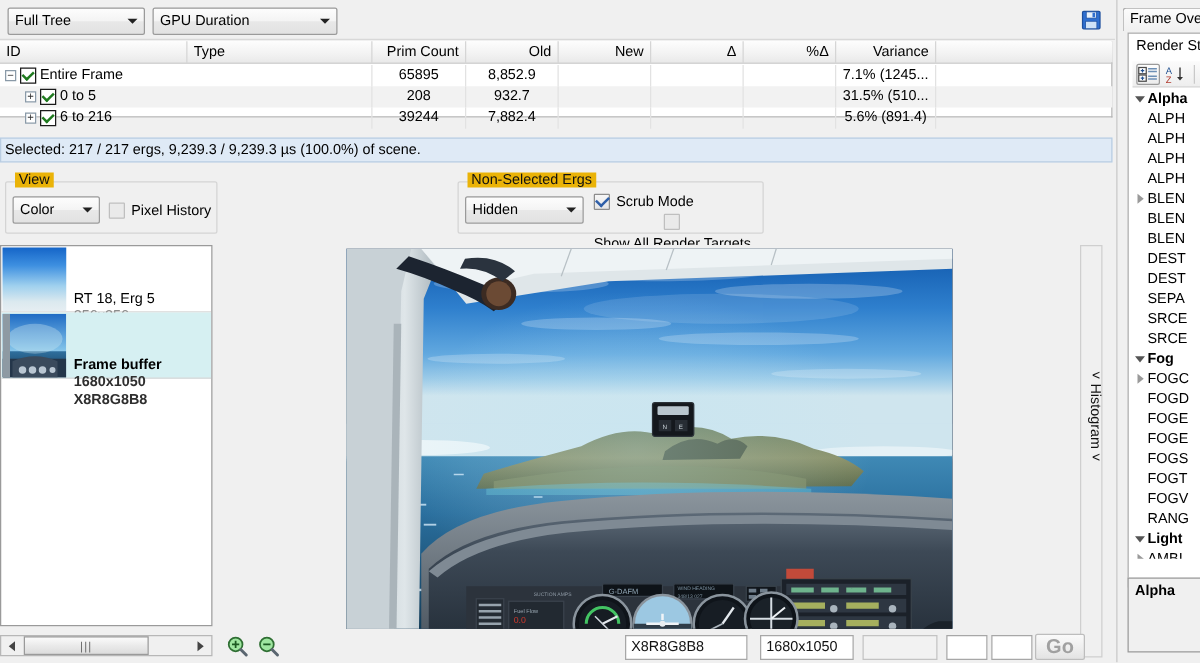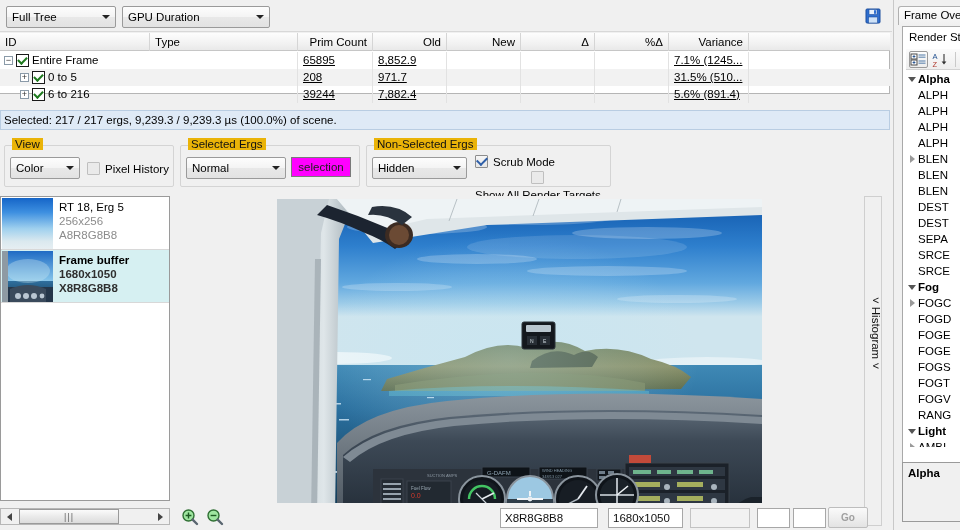--- a/index.html
+++ b/index.html
@@ -69,21 +69,21 @@
   #thead { position:absolute; left:0; top:0; width:890px; height:18px;
     background:linear-gradient(to bottom,#fdfdfd,#f2f2f2 60%,#e9e9e9);
     border-bottom:1px solid #c6c6c6; }
   .th { position:absolute; top:0; height:18px; line-height:18px; font-size:11.5px;
         border-right:1px solid #d5d5d5; padding:0 5px; white-space:nowrap; cursor:default;}
   .th.r { text-align:right; }
   .trow { position:absolute; left:0; width:890px; height:17px; line-height:17px; font-size:11.5px;}
   .trow.alt { background:#f2f2f2; }
   .tcell { position:absolute; top:0; height:17px; line-height:17px;
            border-right:1px solid #e2e2e2; padding:0 5px; white-space:nowrap; overflow:hidden;}
-  .tcell.r { text-align:left;text-decoration:underline; }
+  .tcell.r { text-align:center; }
   .idcell { position:absolute; top:0; height:17px; display:flex; align-items:center; gap:3px;}
   .expander { width:9px;height:9px;border:1px solid #8a9aa8;background:#fff;
               font-size:9px;line-height:7px;text-align:center;color:#333;
               font-family:"Liberation Sans",sans-serif; cursor:default;}
   .tickbox { width:13px;height:13px;border:1px solid #1a1a1a;background:#fff;
              display:flex;align-items:center;justify-content:center;}
   .tickbox::after{content:""; width:7px;height:4px;
     border-left:2px solid #1f7a1f;border-bottom:2px solid #1f7a1f;
     transform:rotate(-45deg) translate(1px,-1px);}
 
@@ -91,21 +91,21 @@
   #statusbar { position:absolute; left:0; top:110px; width:890px; height:20px;
     background:#dfeaf6; border:1px solid #b9cde2; display:flex; align-items:center;
     padding-left:3px; font-size:11.5px; cursor:default;}
 
   
   #rtlist { position:absolute; left:0; top:196px; width:170px; height:305px;
     background:#fff; border:1px solid #9a9a9a; overflow:hidden;}
   .rtrow { position:relative; height:53px; display:flex; border-bottom:1px solid #d8d8d8;}
   .rtrow.sel { background:#d6f0f2; }
   .rtthumb { width:51px; height:51px; margin:1px; flex:none; }
-  .rtinfo { padding:3px 0 0 5px; line-height:14px; }
+  .rtinfo { padding:3px 0 0 5px; line-height:14px;margin-top:32px; }
   .rtinfo .l1 { font-size:11.5px; color:#000; }
   .rtinfo .l2, .rtinfo .l3 { font-size:11.5px; color:#8c8c8c; }
   .rtrow.sel .l1 { font-weight:bold; }
   .rtrow.sel .l2, .rtrow.sel .l3 { color:#2f2f2f; font-weight:bold; }
 
   .thumb-rt18 { background:linear-gradient(to bottom,#1565c8 0%,#3d8fe0 28%,#9fd0ee 60%,#dbe9ef 85%,#e6eef2 100%); }
 
   
   #hscroll { position:absolute; left:0; top:508px; width:170px; height:17px;
     background:#f0f0f0; border:1px solid #b7b7b7; display:flex; align-items:center;}
@@ -135,21 +135,21 @@
     white-space:nowrap; cursor:default;}
 
   
   .tfield { position:absolute; top:508px; height:20px; background:#fff;
     border:1px solid #a7a7a7; font-size:11.5px; line-height:18px; padding-left:4px;
     white-space:nowrap; overflow:hidden; color:#111;}
   .tfield.dim { background:#f2f2f2; border-color:#c3c3c3; }
   #gobtn { position:absolute; left:828px; top:507px; width:40px; height:21px;
     background:linear-gradient(to bottom,#fafafa,#efefef 50%,#e3e3e3);
     border:1px solid #bdbdbd; border-radius:2px; color:#a0a0a0;
-    display:flex;align-items:center;justify-content:center; font-size:10px; cursor:default;font-weight:bold;}
+    display:flex;align-items:center;justify-content:center; font-size:16px; cursor:default;font-weight:bold;}
 
   
   #rightdock { position:absolute; left:893px; top:0; width:67px; height:530px;
     background:#f0f0f0; border-left:1px solid #c8c8c8;}
   #doctab { position:absolute; left:4px; top:6px; width:70px; height:19px;
     background:linear-gradient(to bottom,#fcfcfc,#f0f0f0);
     border:1px solid #b0b0b0; border-bottom:none; border-radius:3px 3px 0 0;
     font-size:11.5px; line-height:17px; padding-left:5px; overflow:hidden; white-space:nowrap;
     cursor:default;}
   #rsgroup { position:absolute; left:8px; top:26px; width:66px; height:444px;
@@ -235,21 +235,21 @@
     </div>
 
     <div class="trow alt" style="top:36px;">
       <div class="idcell" style="left:20px; width:130px;">
         <span class="expander">+</span>
         <span class="tickbox"></span>
         <span>0 to 5</span>
       </div>
       <div class="tcell" style="left:150px; width:148px;"></div>
       <div class="tcell r" style="left:298px; width:75px;">208</div>
-      <div class="tcell r" style="left:373px; width:74px;">971.7</div>
+      <div class="tcell r" style="left:373px; width:74px;">932.7</div>
       <div class="tcell r" style="left:447px; width:74px;"></div>
       <div class="tcell r" style="left:521px; width:74px;"></div>
       <div class="tcell r" style="left:595px; width:74px;"></div>
       <div class="tcell r" style="left:669px; width:80px;">31.5% (510...</div>
     </div>
 
     <div class="trow" style="top:53px;">
       <div class="idcell" style="left:20px; width:130px;">
         <span class="expander">+</span>
         <span class="tickbox"></span>
@@ -276,34 +276,20 @@
       <span class="arrow">
           <i></i>
         </span>
     </div>
     <div class="chk" style="left:82px; top:16px;">
       <span class="chkbox dim"></span>
       <span>Pixel History</span>
     </div>
   </div>
 
-  <div class="group" style="left:180px; top:145px; width:180px; height:42px;">
-    <span class="glabel">Selected Ergs</span>
-    <div class="combo" style="left:5px; top:11px; width:100px;">
-      <span class="cbtext">Normal</span>
-      <span class="arrow">
-          <i></i>
-        </span>
-    </div>
-    <div style="position:absolute; left:110px; top:11px; width:60px; height:20px;
-                background:#ff00ff; border:1px solid #7a7a7a; display:flex;
-                align-items:center; justify-content:center; font-size:11.5px; color:#202020; cursor:default;">
-      <span>selection</span>
-    </div>
-  </div>
 
   <div class="group" style="left:366px; top:145px; width:245px; height:42px;">
     <span class="glabel">Non-Selected Ergs</span>
     <div class="combo" style="left:5px; top:11px; width:95px;">
       <span class="cbtext">Hidden</span>
       <span class="arrow">
           <i></i>
         </span>
     </div>
     <div class="chk" style="left:108px; top:9px;">

